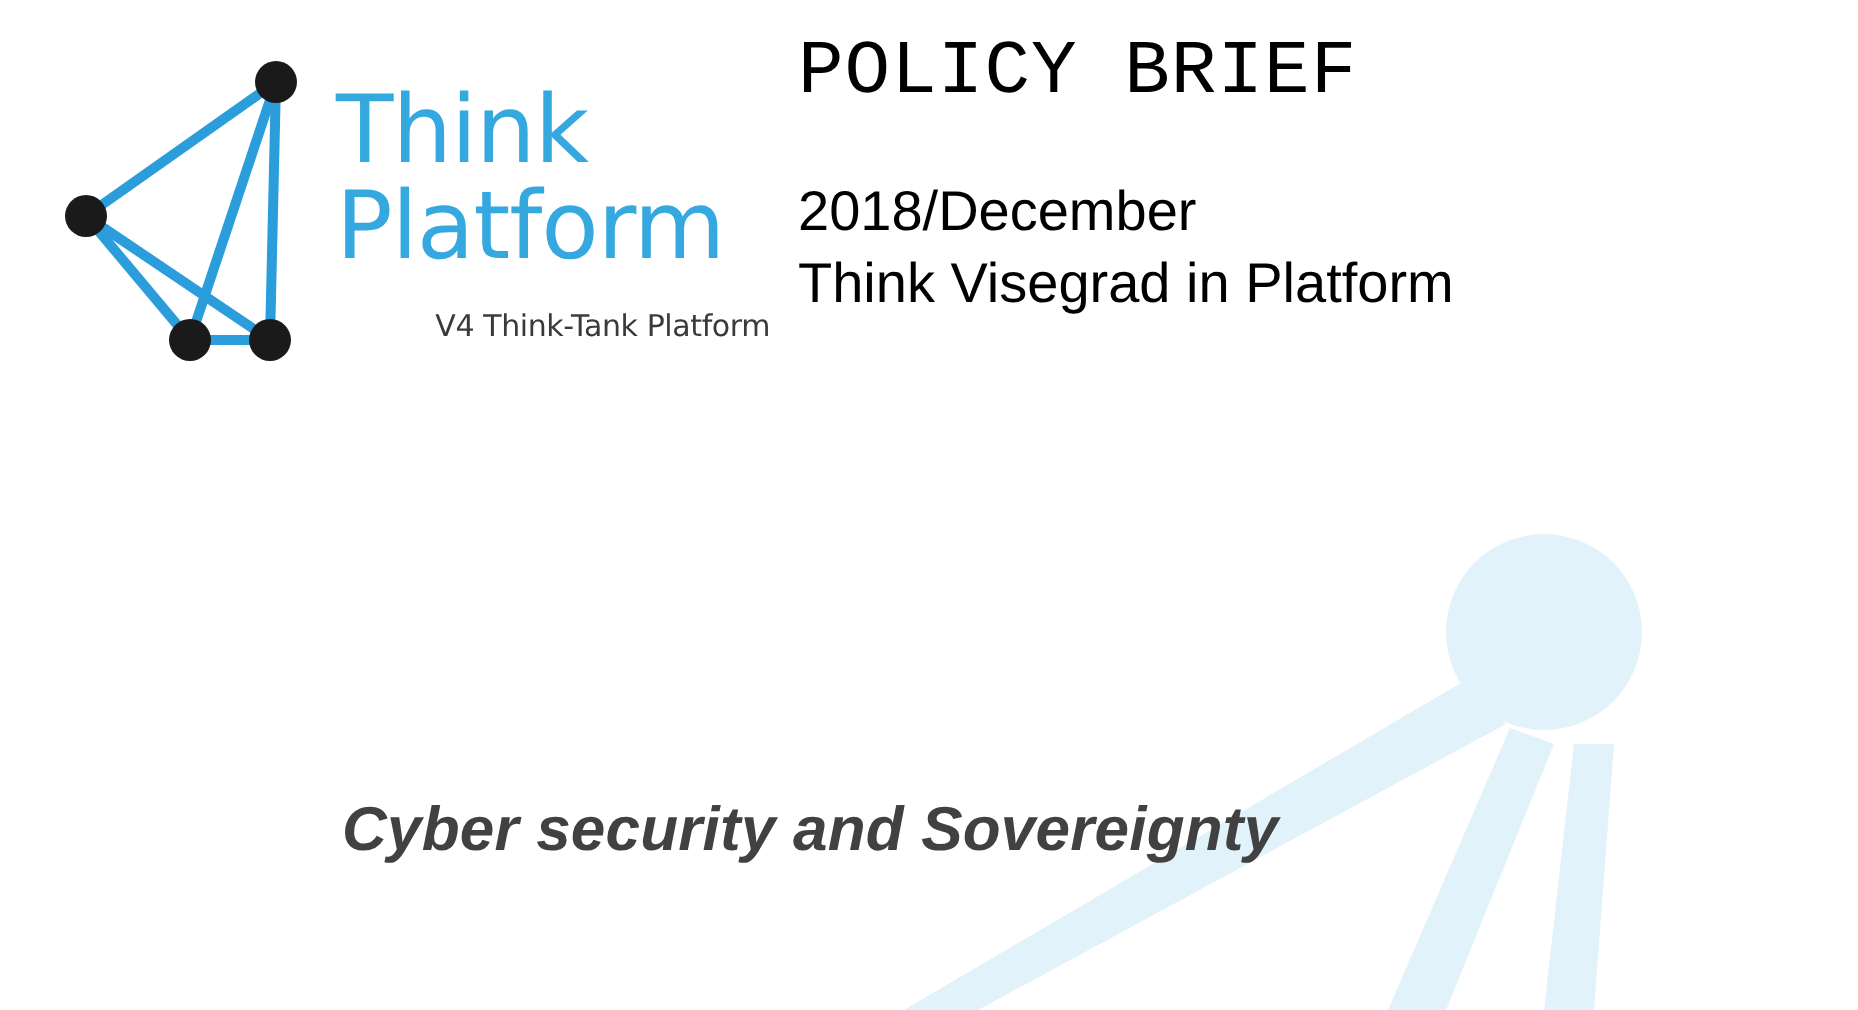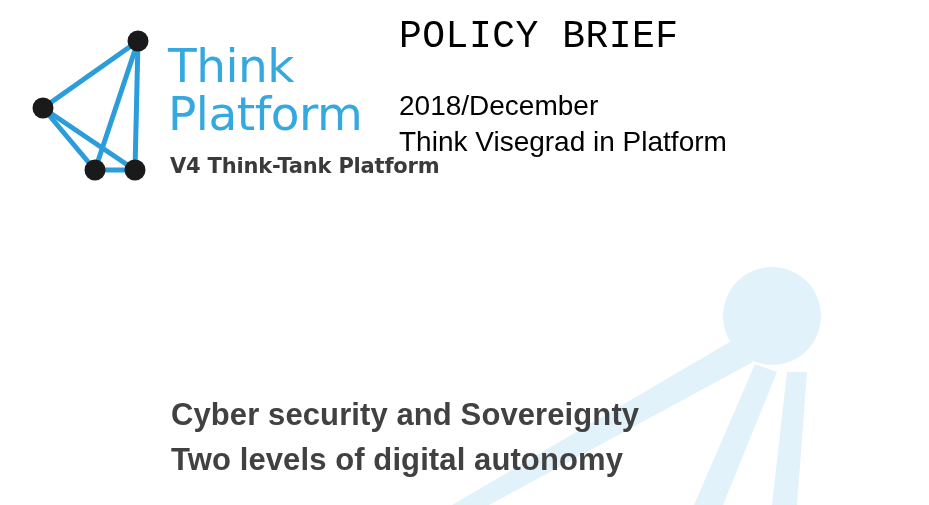--- a/index.html
+++ b/index.html
@@ -73,22 +73,22 @@
   }
   .logo-wordmark .w-line { display: block; }
 
   .logo-tagline {
     position: absolute;
     left: 152px;
     top: 140px;
     width: 215px;
     color: #3a3a3a;
     font-family: "DejaVu Sans", sans-serif;
-    font-size: 21px;
-    font-weight: 700;
+    font-size: 15px;
+    font-weight: 400;
     letter-spacing: -0.2px;
     white-space: nowrap;
     text-align: right;
   }
 
   .header-text {
     position: absolute;
     left: 399px;
     top: 18px;
     width: 520px;
@@ -120,21 +120,21 @@
     top: 392px;
     width: 700px;
     z-index: 3;
     color: #414141;
     font-family: "Liberation Sans", sans-serif;
     font-size: 31px;
     font-weight: bold;
     line-height: 1.46;
     letter-spacing: 0.1px;
   }
-  .main-title .t-line { display: block; white-space: nowrap; }
+  .main-title .t-line { display: block; white-space: nowrap; font-style: italic; }
 </style>
 </head>
 <body>
 
 <div id="page">
 
   <svg class="watermark" viewBox="0 0 929 505" aria-hidden="true">
     <g fill="#E2F2FA">
 
       <polygon points="733,340 753,362 489,505 452,505"></polygon>
@@ -180,16 +180,15 @@
       <div class="brief-title">POLICY BRIEF</div>
       <div class="brief-meta">
         <span class="m-line">2018/December</span>
         <span class="m-line">Think Visegrad in Platform</span>
       </div>
     </div>
   </div>
 
   <div class="main-title">
     <span class="t-line">Cyber security and Sovereignty</span>
-    <span class="t-line">Two levels of digital autonomy</span>
   </div>
 
 </div>
 
 </body></html>

